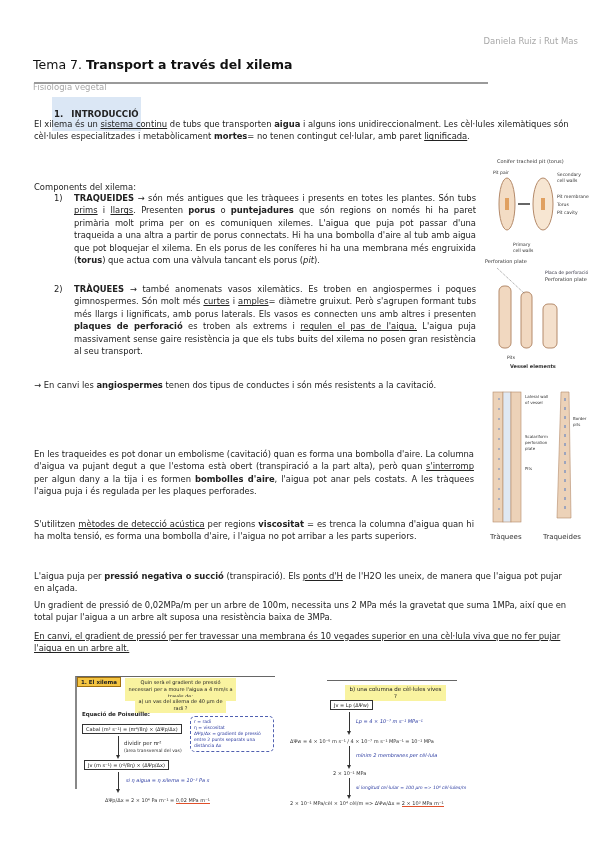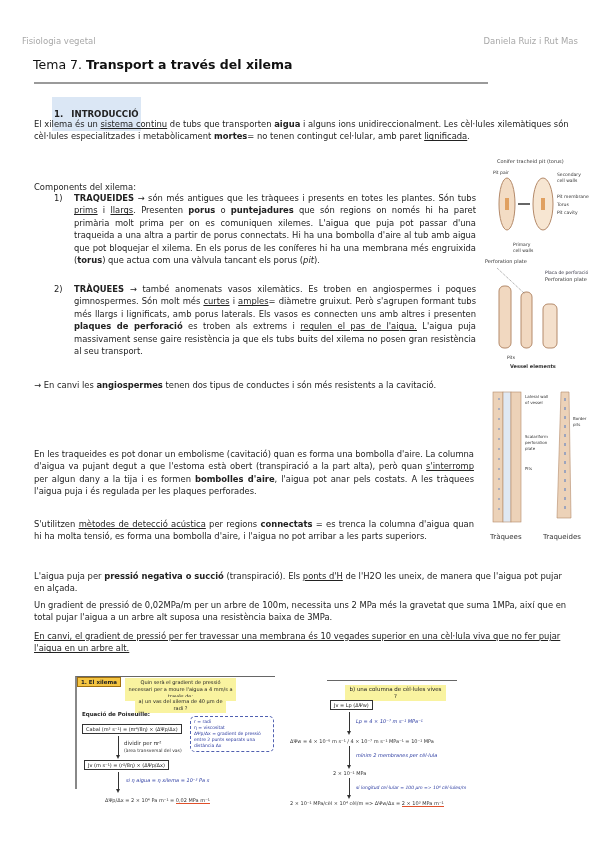--- a/index.html
+++ b/index.html
@@ -1,19 +1,19 @@
 <!DOCTYPE html>
 <html><head>
 <meta charset="utf-8">
 <style>
   html, body { margin:0; padding:0; background:#fff; }
   body { width:600px; height:848px; position:relative; overflow:hidden;
          font-family:"DejaVu Sans", sans-serif; color:#222; }
   .hdr { position:absolute; top:36px; font-size:8.5px; color:#a8a8a8; }
-  .hdr.left { left:22px; } .hdr.right { right:22px;text-align:right; }
+  .hdr.left { left:33px;margin-top:46px; } .hdr.right { right:22px;text-align:right; }
   .title { position:absolute; top:57px; left:33px; font-size:12.5px; color:#111; }
   .title b { font-weight:bold; }
   .rule { position:absolute; top:82px; left:34px; width:454px; height:1.5px; background:#9a9a9a; }
   .sec { position:absolute; top:97px; left:52px; font-size:8.6px; font-weight:bold;
          background:#dbe7f5; padding:12px 2px; }
   .sec span.num { margin-right:8px; }
   .txt { position:absolute; font-size:8.4px; line-height:12.4px; color:#222; }
   .txt.j { text-align:justify; }
   u { text-decoration:underline; }
   .p1 { top:118px; left:34px; width:540px; }
@@ -68,21 +68,21 @@
 <div class="li l1"><span class="n">1)</span><b>TRAQUEIDES</b><span> → són més antigues que les tràquees i presents en totes les plantes. Són tubs </span><u>prims</u><span> i </span><u>llargs</u><span>. Presenten </span><b>porus</b><span> o </span><b>puntejadures</b><span> que són regions on només hi ha paret primària molt prima per on es comuniquen xilemes. L'aigua que puja pot passar d'una traqueida a una altra a partir de porus connectats. Hi ha una bombolla d'aire al tub amb aigua que pot bloquejar el xilema. En els porus de les coníferes hi ha una membrana més engruixida (</span><b>torus</b><span>) que actua com una vàlvula tancant els porus (</span><i>pit</i><span>).</span></div>
 
 <div class="li l2"><span class="n">2)</span><b>TRÀQUEES</b><span> → també anomenats vasos xilemàtics. Es troben en angiospermes i poques gimnospermes. Són molt més </span><u>curtes</u><span> i </span><u>amples</u><span>= diàmetre gruixut. Però s'agrupen formant tubs més llargs i lignificats, amb porus laterals. Els vasos es connecten uns amb altres i presenten </span><b>plaques de perforació</b><span> es troben als extrems i </span><u>regulen el pas de l'aigua.</u><span> L'aigua puja massivament sense gaire resistència ja que els tubs buits del xilema no posen gran resistència al seu transport.</span></div>
 
 <div class="txt j arrows">
   <div><span>→ En canvi les </span><b>angiospermes</b><span> tenen dos tipus de conductes i són més resistents a la cavitació.</span></div>
 </div>
 
 <div class="txt j emb1"><span>En les traqueides es pot donar un embolisme (cavitació) quan es forma una bombolla d'aire. La columna d'aigua va pujant degut a que l'estoma està obert (transpiració a la part alta), però quan </span><u>s'interromp</u><span> per algun dany a la tija i es formen </span><b>bombolles d'aire</b><span>, l'aigua pot anar pels costats. A les tràquees l'aigua puja i és regulada per les plaques perforades.</span></div>
 
-<div class="txt j emb2"><span>S'utilitzen </span><u>mètodes de detecció acústica</u><span> per regions </span><b>connectats</b><span> = es trenca la columna d'aigua quan hi ha molta tensió, es forma una bombolla d'aire, i l'aigua no pot arribar a les parts superiors.</span></div>
+<div class="txt j emb2"><span>S'utilitzen </span><u>mètodes de detecció acústica</u><span> per regions </span><b>viscositat</b><span> = es trenca la columna d'aigua quan hi ha molta tensió, es forma una bombolla d'aire, i l'aigua no pot arribar a les parts superiors.</span></div>
 
 <div class="txt p2"><span>L'aigua puja per </span><b>pressió negativa o succió</b><span> (transpiració). Els </span><u>ponts d'H</u><span> de l'H2O les uneix, de manera que l'aigua pot pujar en alçada.</span></div>
 <div class="txt p3">Un gradient de pressió de 0,02MPa/m per un arbre de 100m, necessita uns 2 MPa més la gravetat que suma 1MPa, així que en total pujar l'aigua a un arbre alt suposa una resistència baixa de 3MPa.</div>
 <div class="txt p4">En canvi, el gradient de pressió per fer travessar una membrana és 10 vegades superior en una cèl·lula viva que no fer pujar l'aigua en un arbre alt.</div>
 
 <div class="fig" style="left:485px; top:158px; width:110px; height:100px;">
   <div class="caption" style="position:absolute; left:12px; top:0;">Conifer tracheid pit (torus)</div>
   <svg width="110" height="95" style="position:absolute; top:8px; left:0;">
     <ellipse cx="22" cy="38" rx="8" ry="26" fill="#f3dcc4" stroke="#b48a6a" stroke-width="1"></ellipse>
     <rect x="20" y="32" width="4" height="12" fill="#e0a060"></rect>

